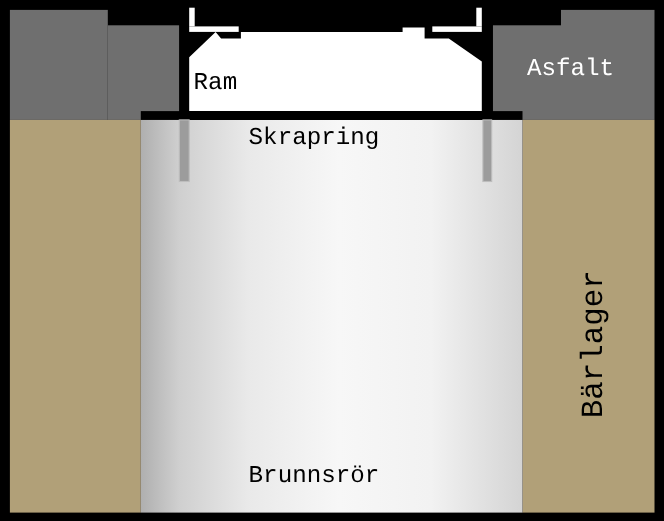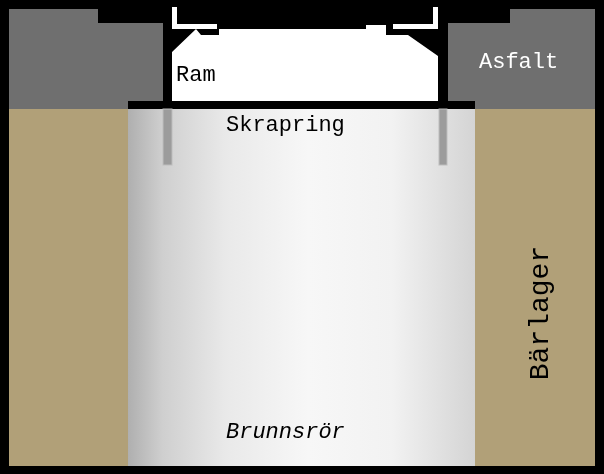--- a/index.html
+++ b/index.html
@@ -50,21 +50,21 @@
   .label {
     position: absolute;
     font-size: 22px;
     line-height: 29px;
     white-space: nowrap;
     color: var(--c-label-dark, #000);
   }
   .label-ram       { left: 176px; top:  61px; }
   .label-asfalt    { left: 479px; top:  48px; color: var(--c-label-light, #fff); }
   .label-skrapring { left: 226px; top: 111px; }
-  .label-brunnsror { left: 226px; top: 418px; font-style: italic; }
+  .label-brunnsror { left: 226px; top: 418px; }
   .label-barlager  {
     left: 441px; top: 299px;
     width: 200px; height: 28px;
     font-size: 28px; line-height: 28px;
     text-align: center;
     transform: rotate(-90deg);
   }
 </style>
 </head>
 <body>

